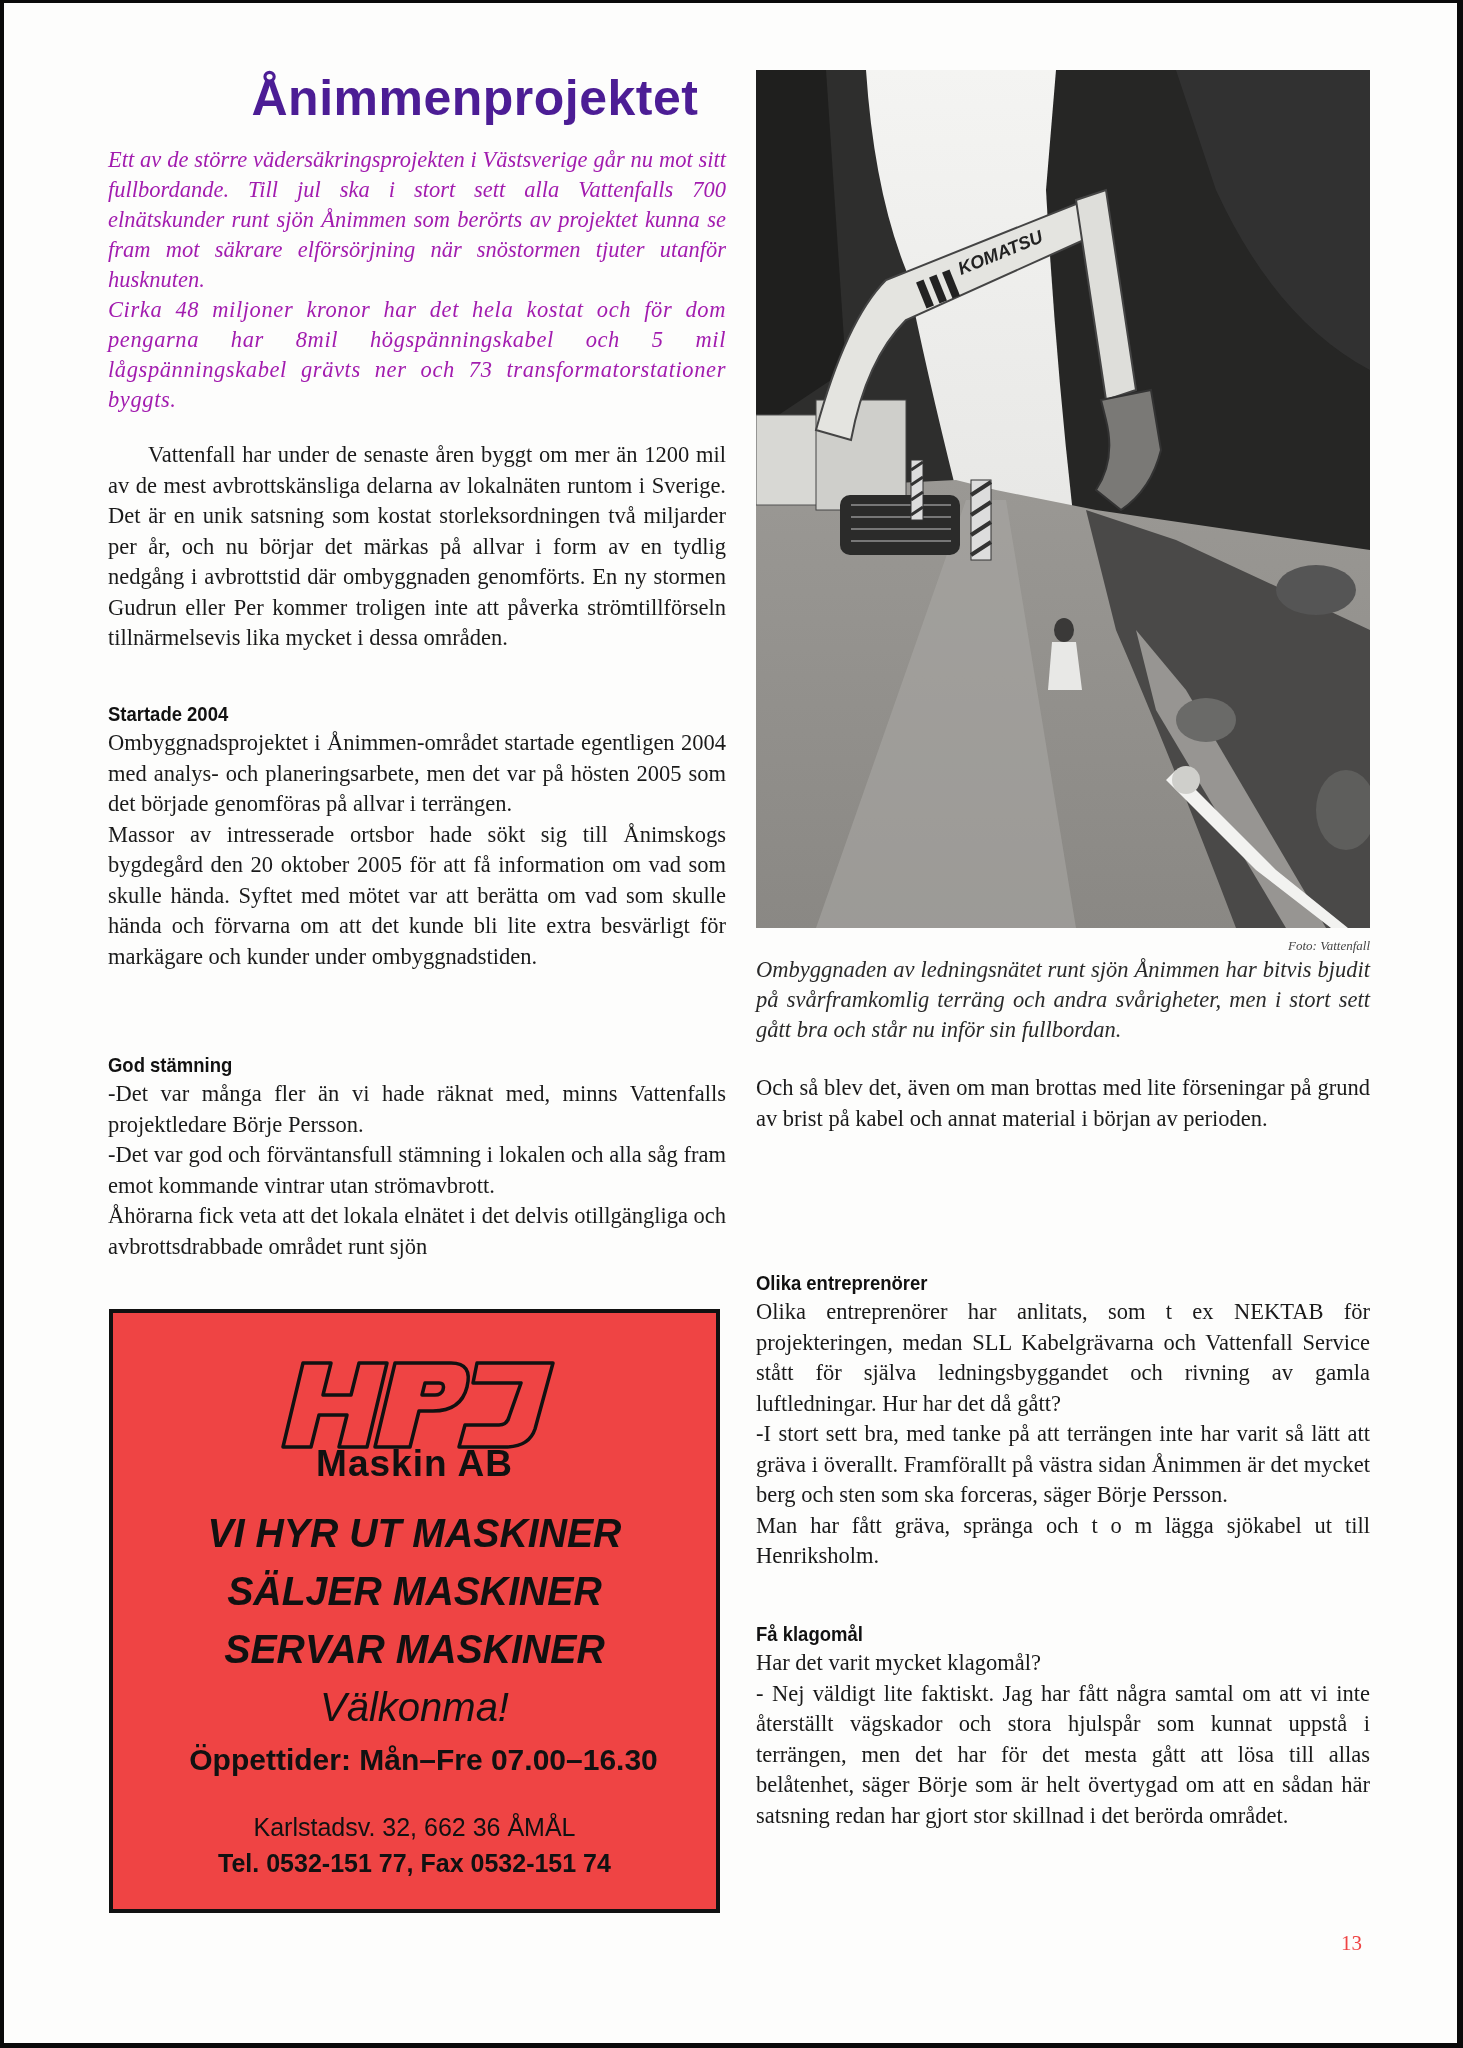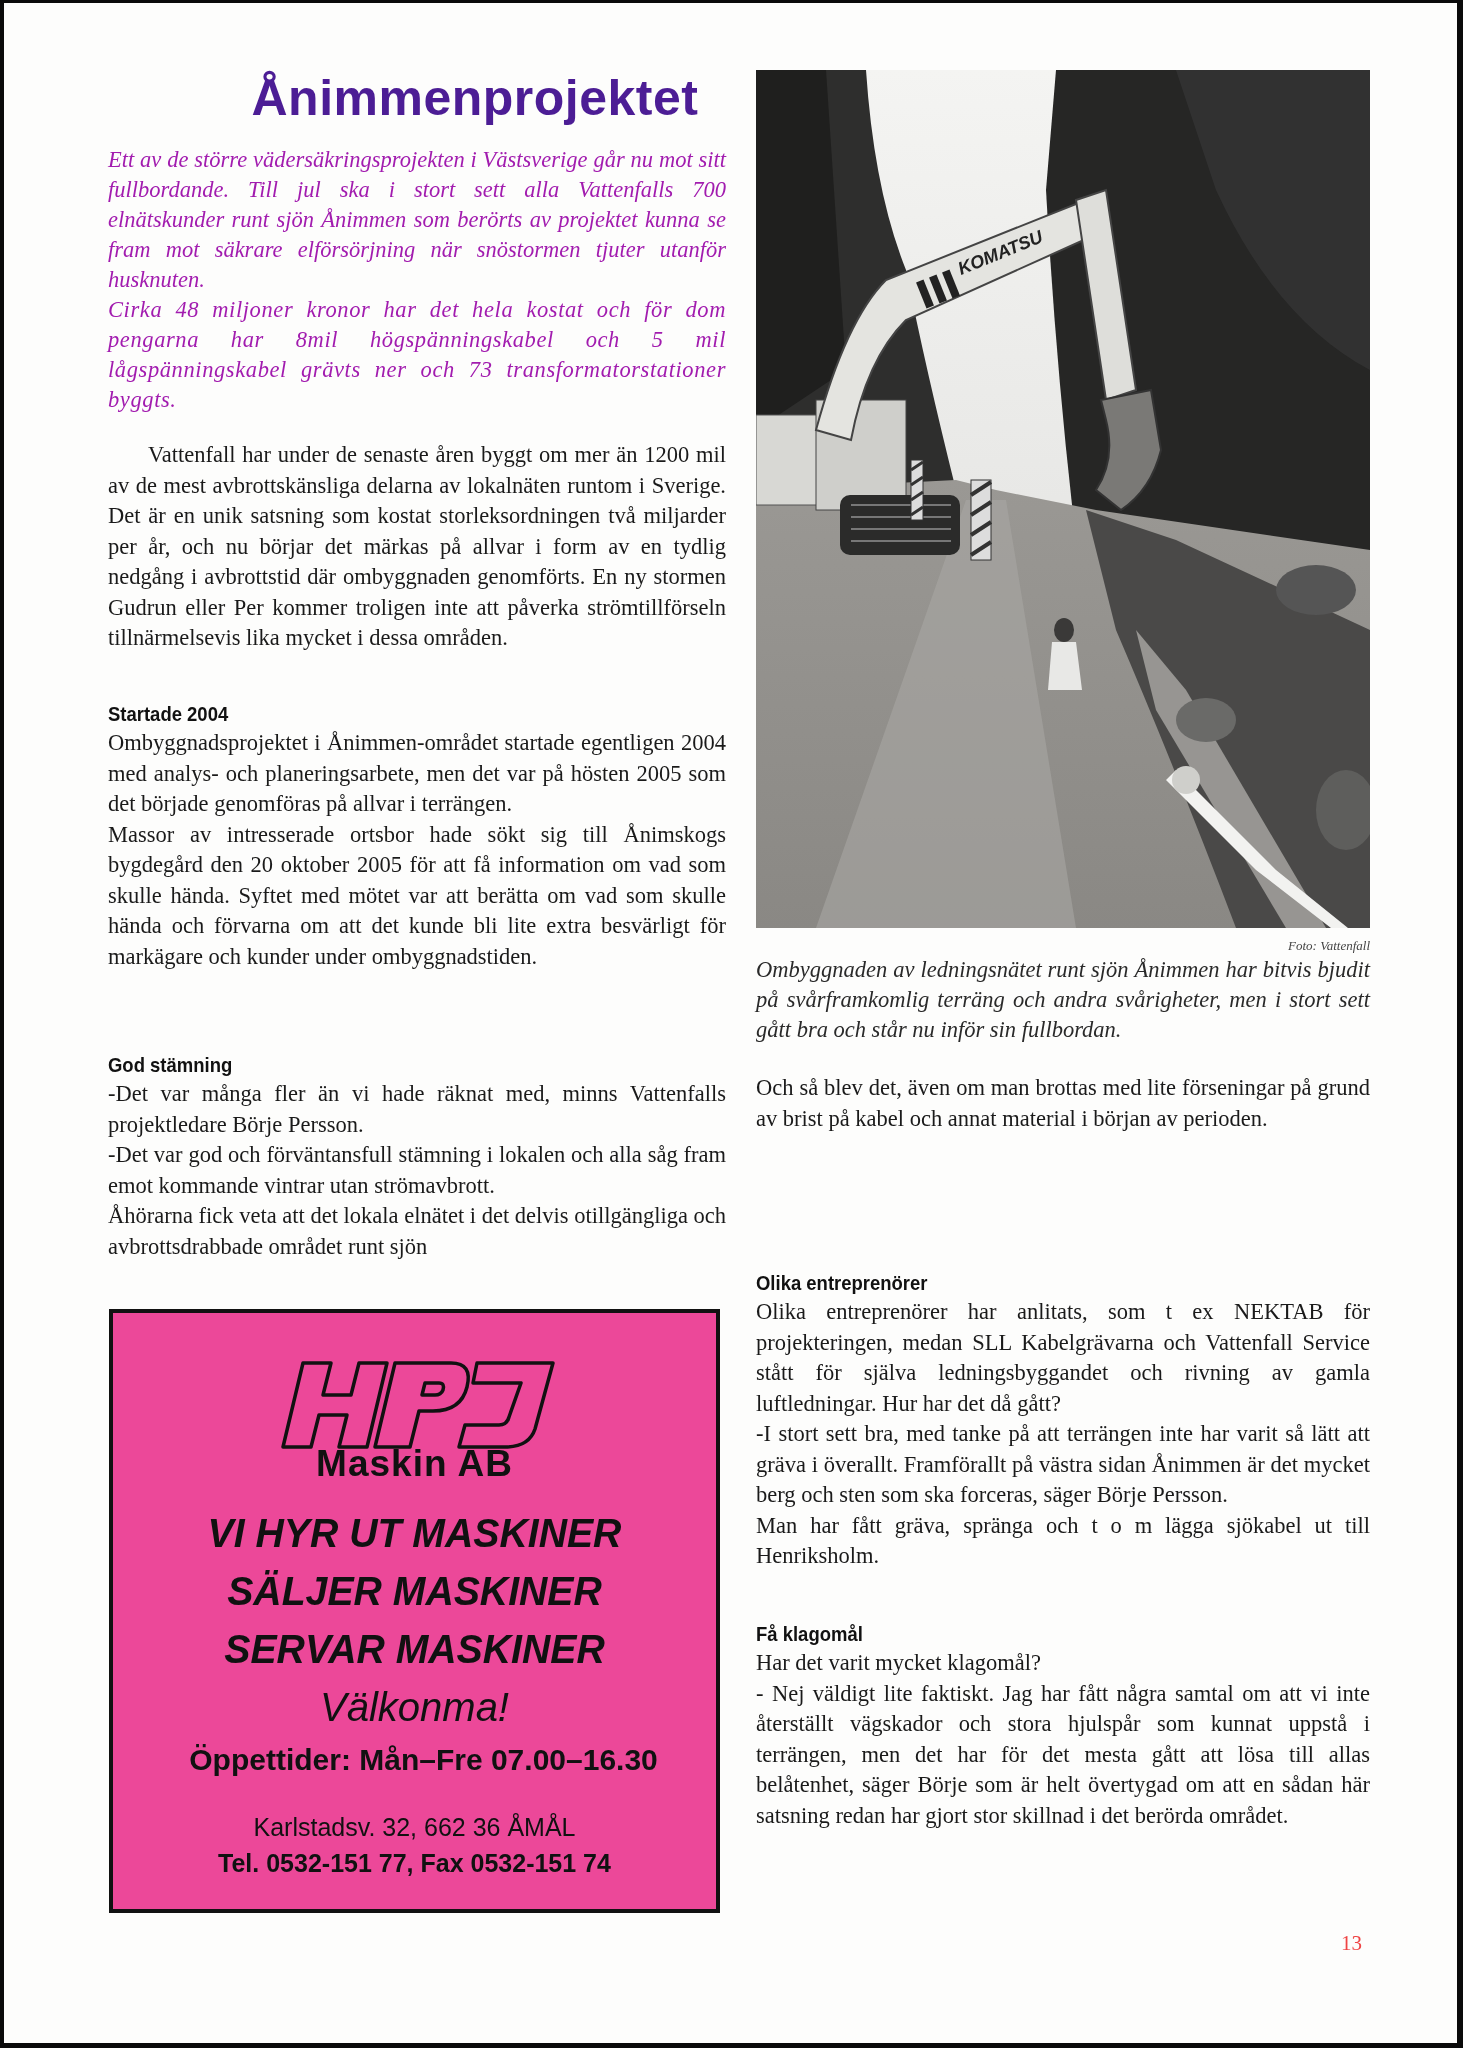--- a/index.html
+++ b/index.html
@@ -34,21 +34,21 @@
     .indent { text-indent: 40px; }
     .section-head {
       font-family: "Liberation Sans", sans-serif; font-weight: bold; font-size: 21px;
       color: #111; margin: 0; line-height: 28px; transform: scaleX(0.88); transform-origin: left;
     }
     .block { position: absolute; left: 0; width: 618px; }
 
     
     .ad {
       position: absolute; left: 105px; top: 1306px; width: 603px; height: 596px;
-      border: 4px solid #111; background: #ec4899; text-align: center;
+      border: 4px solid #111; background: #ef4444; text-align: center;
       font-family: "Liberation Sans", sans-serif; color: #111;
     }
     .ad-logo { position: absolute; left: 160px; top: 44px; width: 290px; height: 96px; }
     .ad-company { position: absolute; left: 0; right: 0; top: 130px; font-size: 37px; font-weight: bold; letter-spacing: 1px; }
     .ad-slogan {
       position: absolute; left: 0; right: 0; font-size: 40px; font-weight: bold; font-style: italic;
       letter-spacing: 0px; transform: scaleX(0.98);
     }
     .ad-welcome { position: absolute; left: 0; right: 0; top: 350px; font-size: 40px; font-weight: normal; font-style: italic; }
     .ad-hours { position: absolute; left: 0; right: 0; top: 414px; font-size: 30px; font-weight: bold; }

